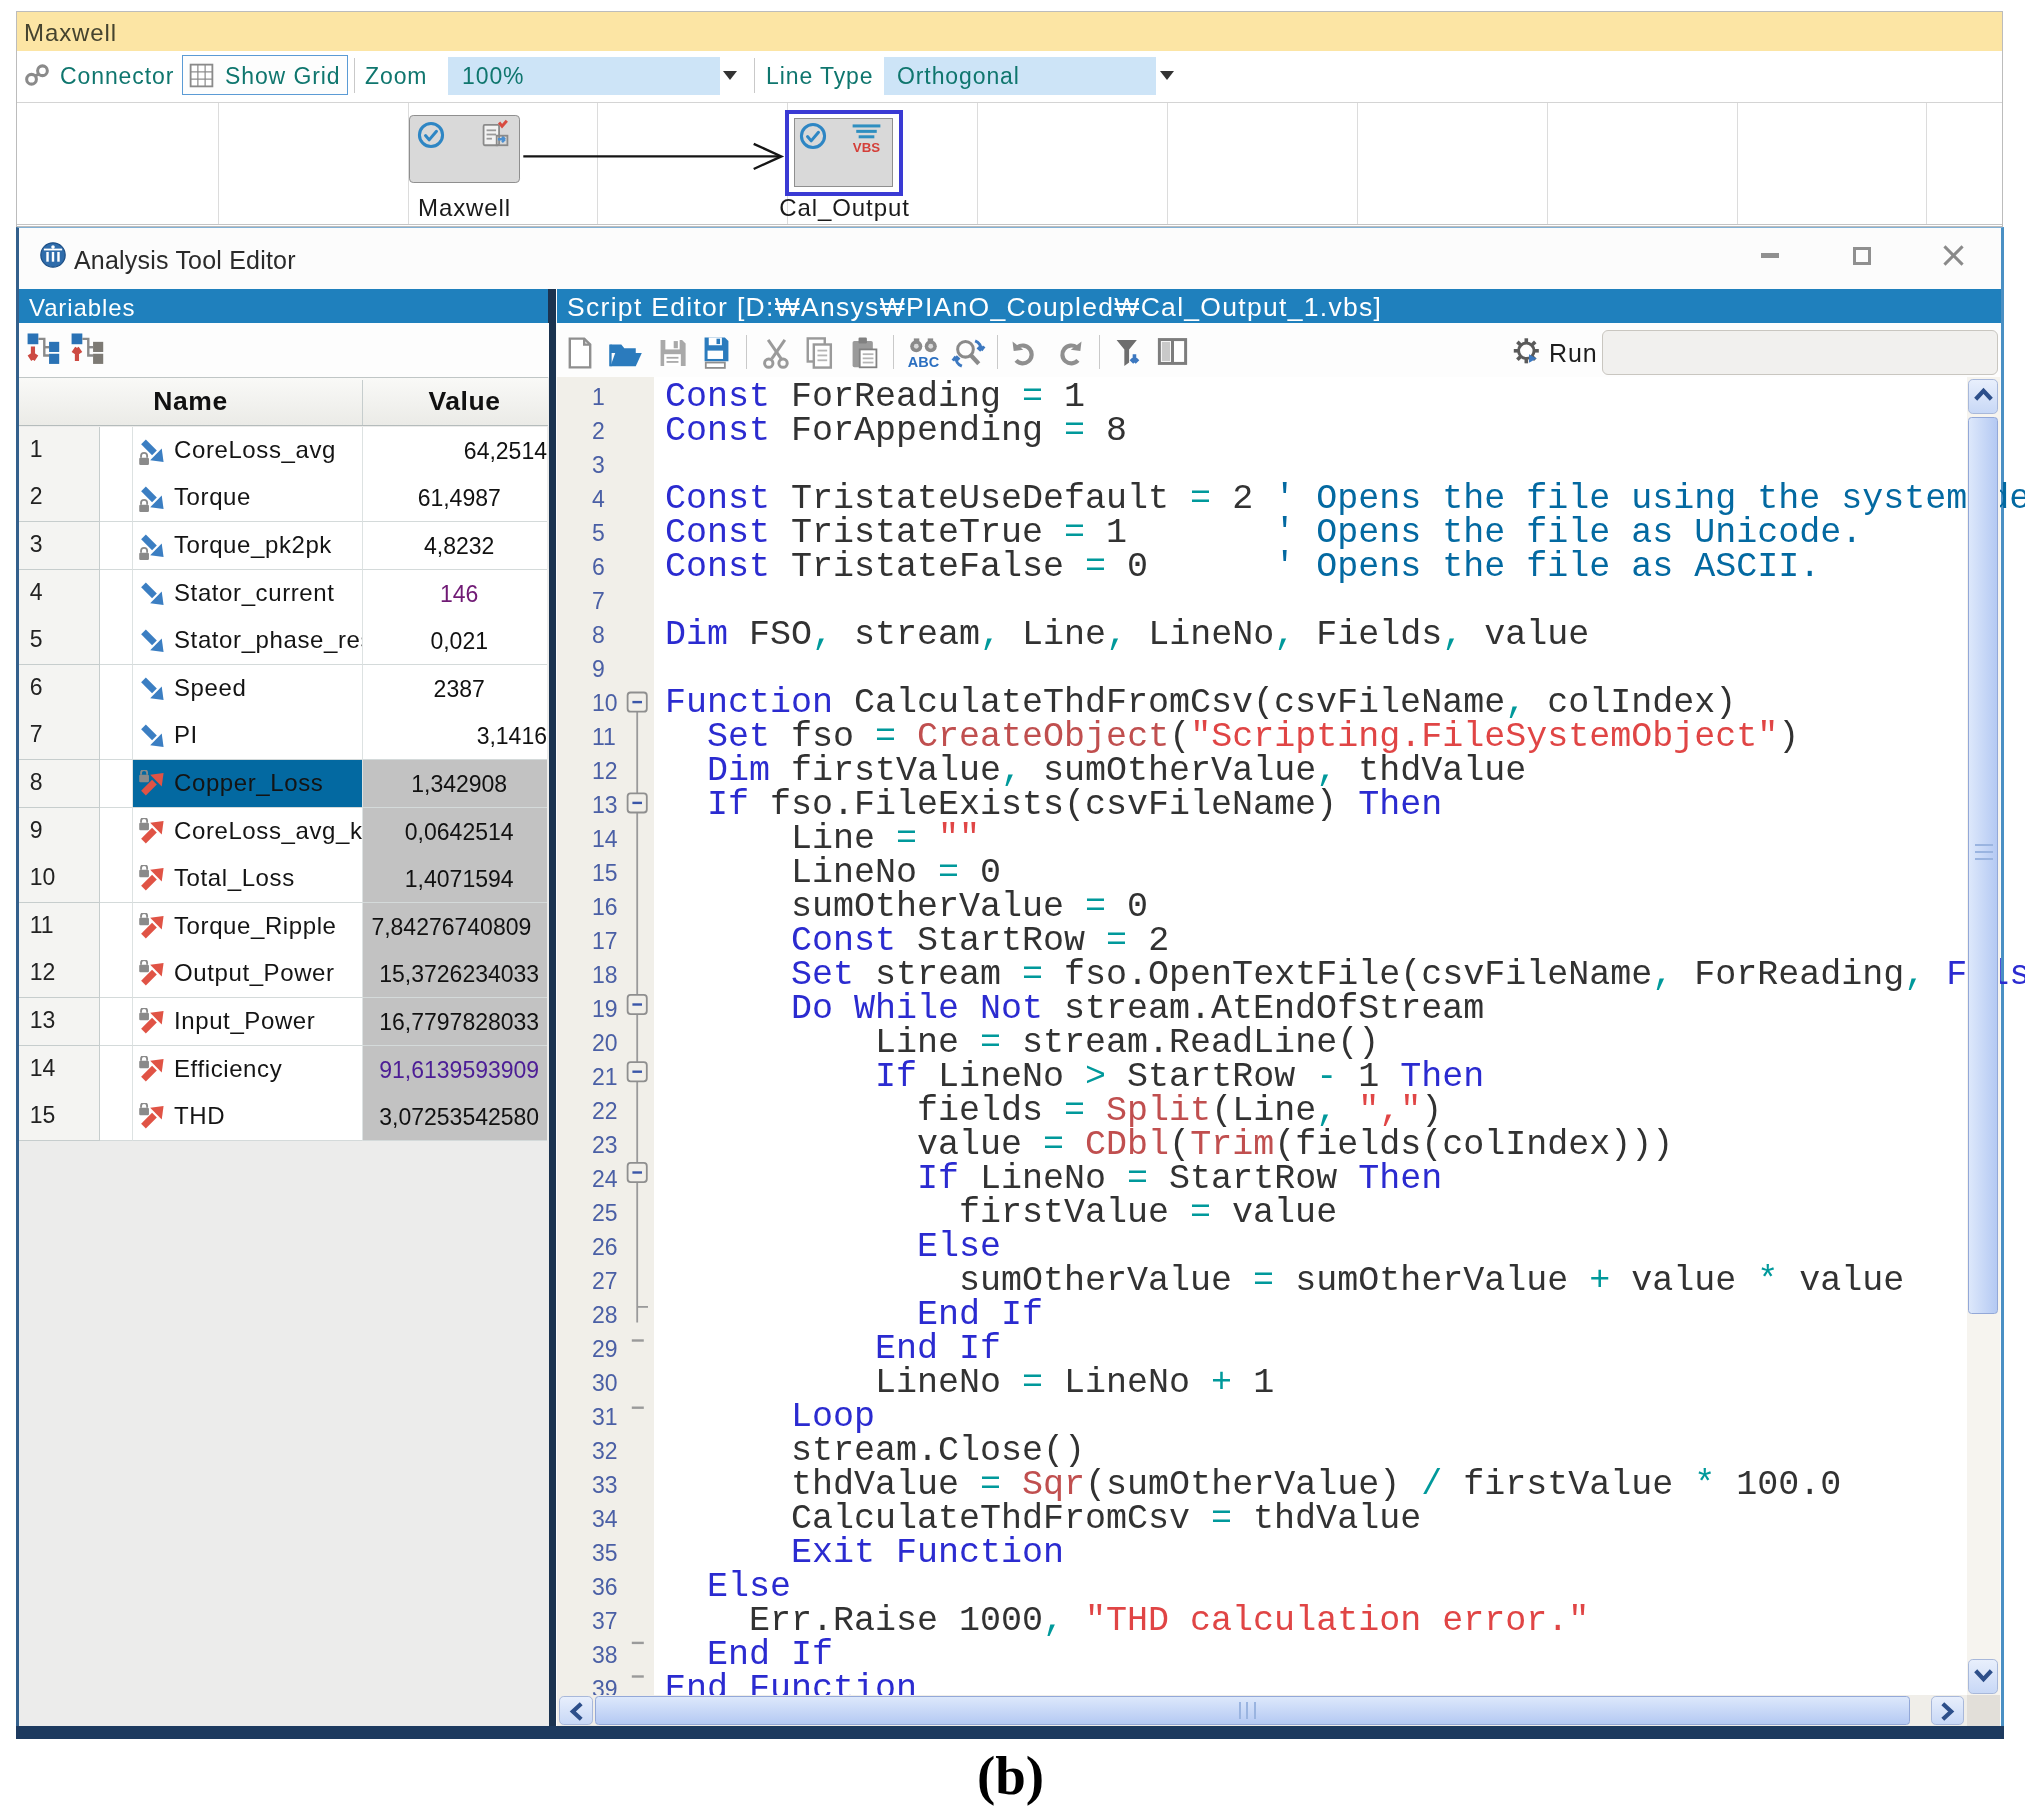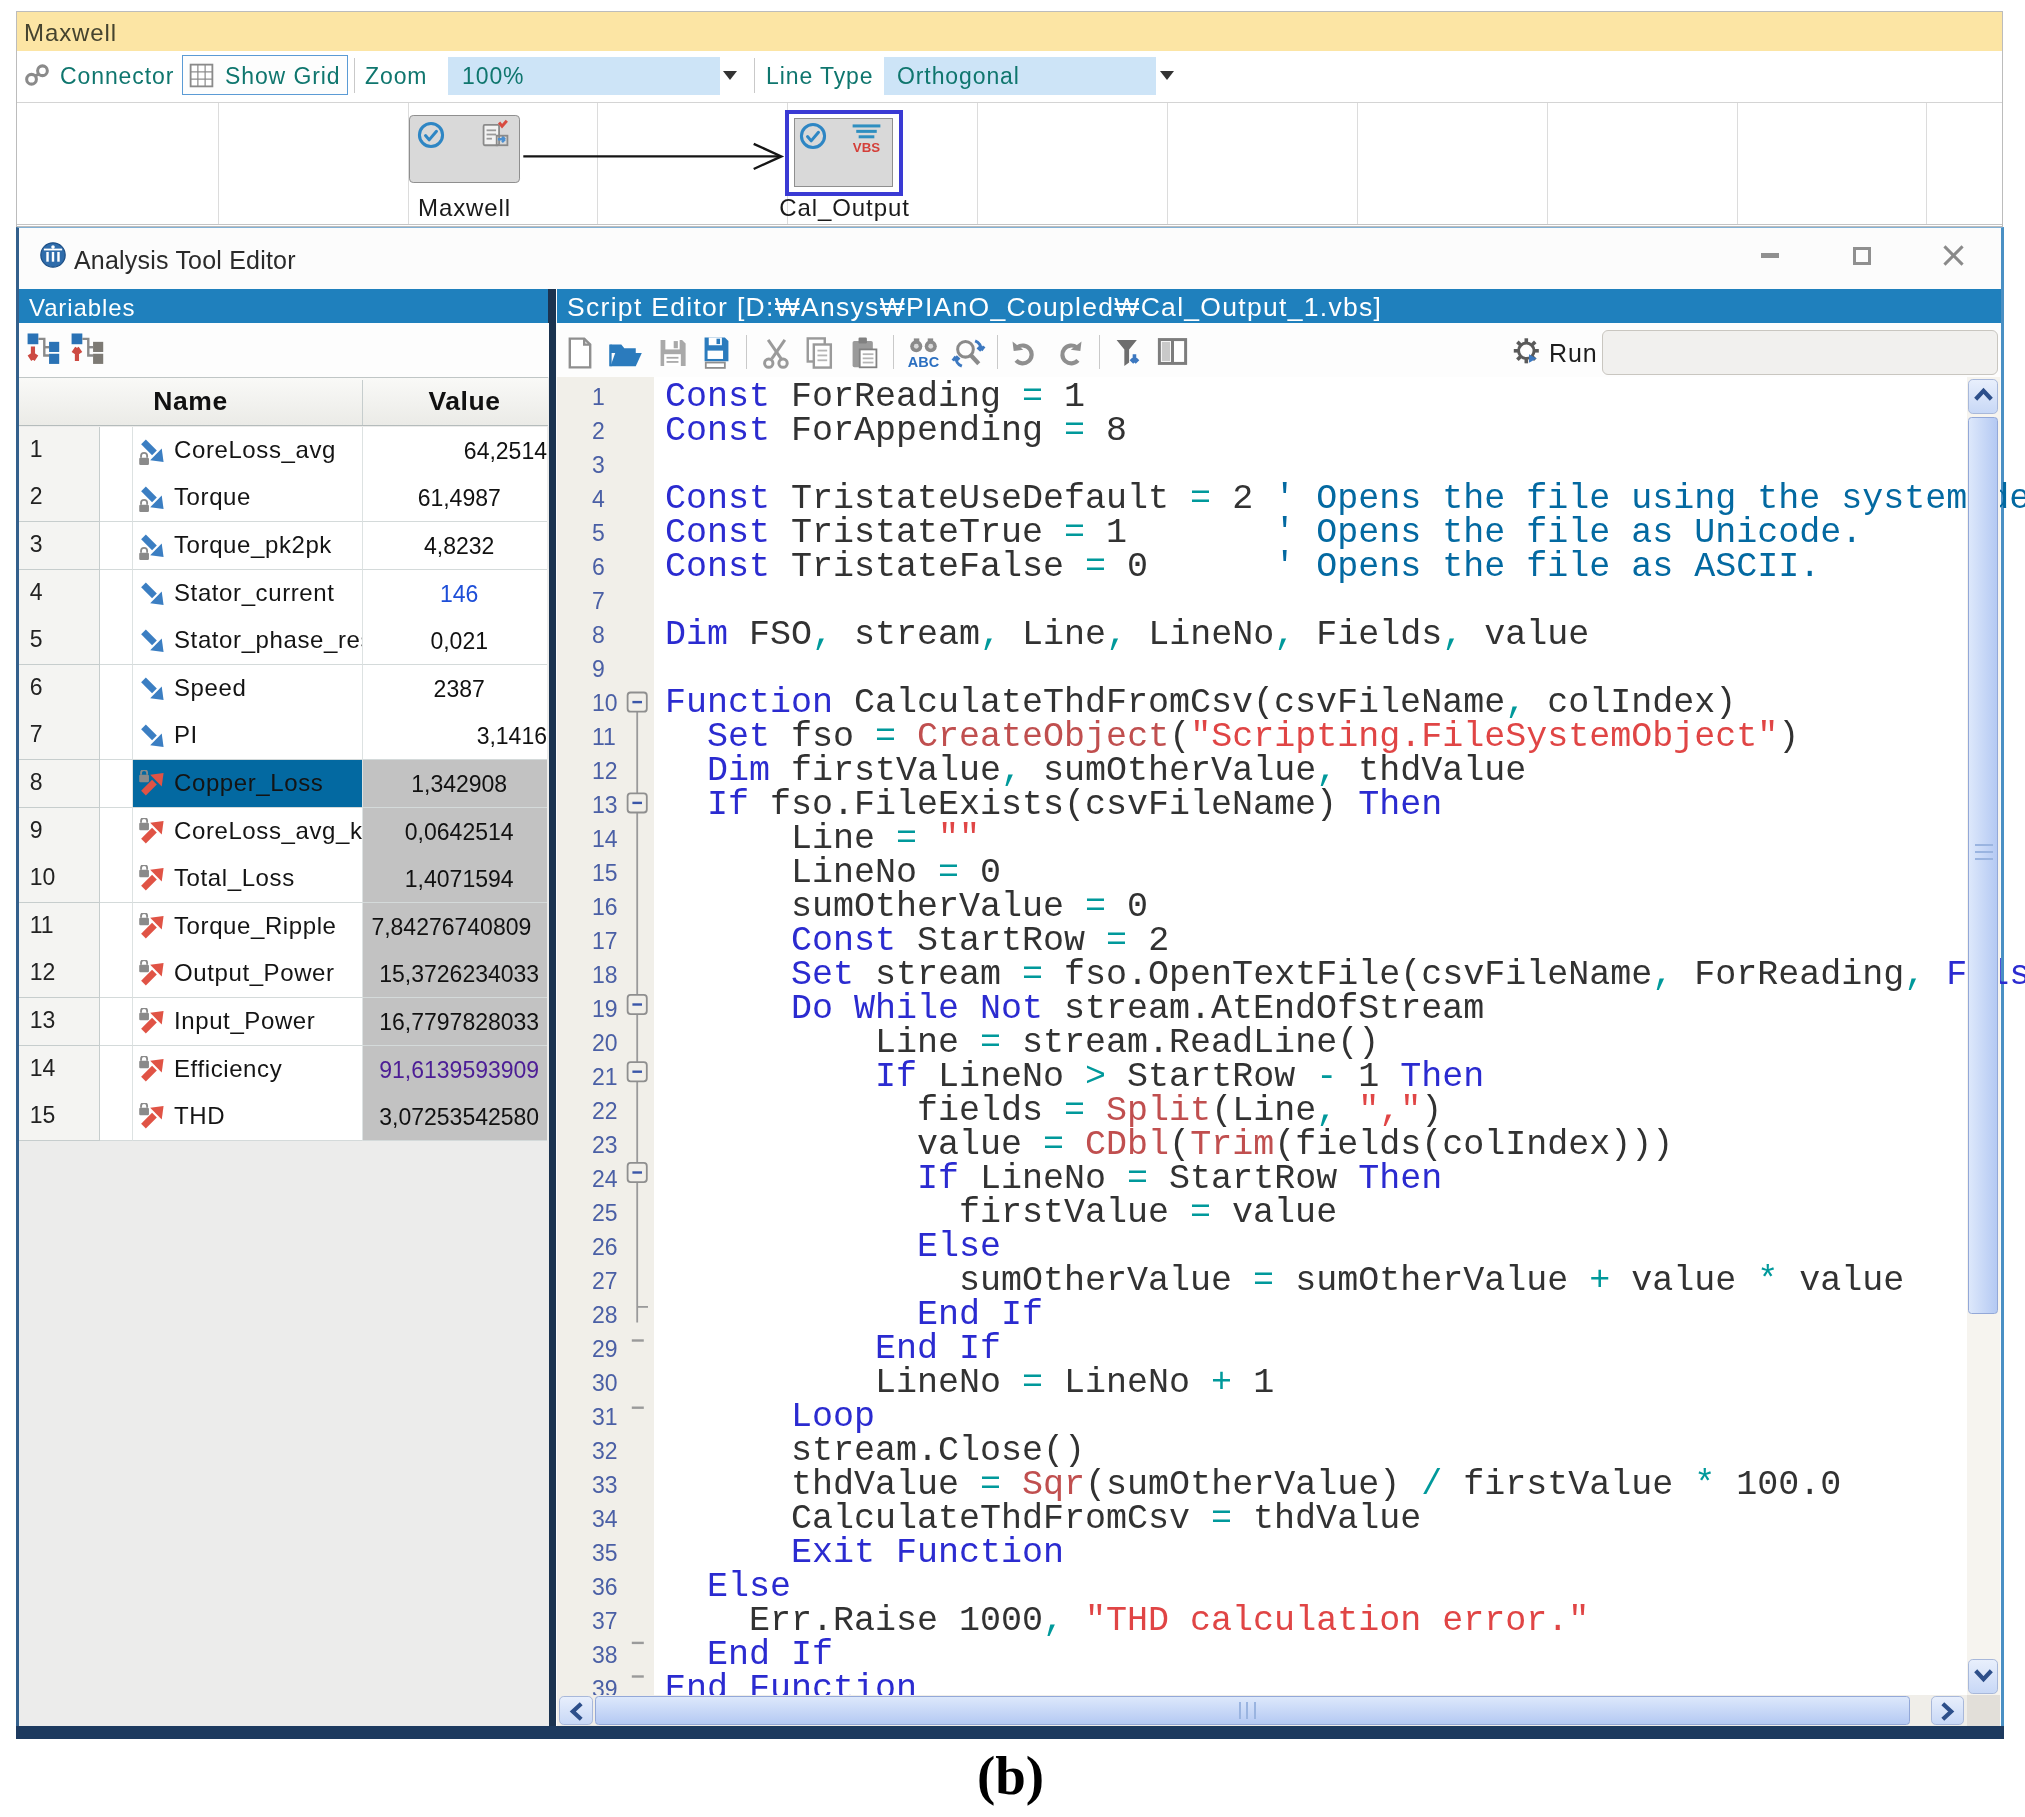--- a/index.html
+++ b/index.html
@@ -198,21 +198,21 @@
     <span style="position:absolute;left:11px;top:9px;font-size:23px;color:#222">4</span>
   </div>
 <div class="abs" style="left:100px;top:570px;width:33px;height:48px;background:#fff;border-right:1.2px solid #dde2e2;border-bottom:1.2px solid #d4dada;box-sizing:border-box"></div>
 <div class="abs" style="left:133px;top:570px;width:230px;height:48px;background:#fff;border-right:1.2px solid #dde2e2;border-bottom:1.2px solid #d4dada;box-sizing:border-box;overflow:hidden">
     <span style="position:absolute;left:4.8px;top:9.6px"><svg width="28" height="28" viewBox="0 0 46 46">
         <path d="M9 8 L27 26" stroke="#3b7ec2" stroke-width="11" fill="none"></path>
         <polygon points="42,41 20,38 39,19" fill="#3b7ec2"></polygon>
       </svg></span>
     <span style="position:absolute;left:41px;top:9px;font-size:24px;color:#141414;letter-spacing:0.6px;white-space:nowrap">Stator_current</span>
   </div>
-<div class="abs" style="left:363px;top:570px;width:184px;height:48px;background:#fff;border-bottom:1.2px solid #d4dada;box-sizing:border-box;text-align:center;text-indent:8.4px;line-height:48px;font-size:23px;color:#1d4ed8">146</div>
+<div class="abs" style="left:363px;top:570px;width:184px;height:48px;background:#fff;border-bottom:1.2px solid #d4dada;box-sizing:border-box;text-align:center;text-indent:8.4px;line-height:48px;font-size:23px;color:#701a75">146</div>
 <div class="abs" style="left:18.7px;top:617px;width:81px;height:48px;background:#f4f4f2;border-right:1.2px solid #c6cdcd;border-bottom:1.2px solid #c6cdcd;box-sizing:border-box">
     <span style="position:absolute;left:11px;top:9px;font-size:23px;color:#222">5</span>
   </div>
 <div class="abs" style="left:100px;top:617px;width:33px;height:48px;background:#fff;border-right:1.2px solid #dde2e2;border-bottom:1.2px solid #d4dada;box-sizing:border-box"></div>
 <div class="abs" style="left:133px;top:617px;width:230px;height:48px;background:#fff;border-right:1.2px solid #dde2e2;border-bottom:1.2px solid #d4dada;box-sizing:border-box;overflow:hidden">
     <span style="position:absolute;left:4.8px;top:9.6px"><svg width="28" height="28" viewBox="0 0 46 46">
         <path d="M9 8 L27 26" stroke="#3b7ec2" stroke-width="11" fill="none"></path>
         <polygon points="42,41 20,38 39,19" fill="#3b7ec2"></polygon>
       </svg></span>
     <span style="position:absolute;left:41px;top:9px;font-size:24px;color:#141414;letter-spacing:0.6px;white-space:nowrap">Stator_phase_res</span>

